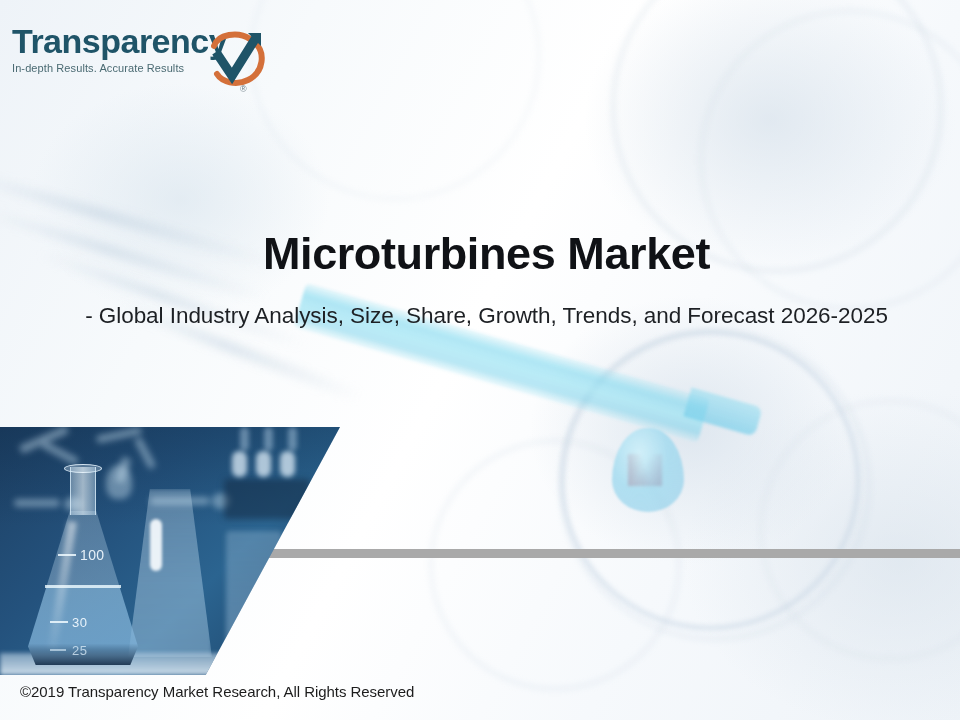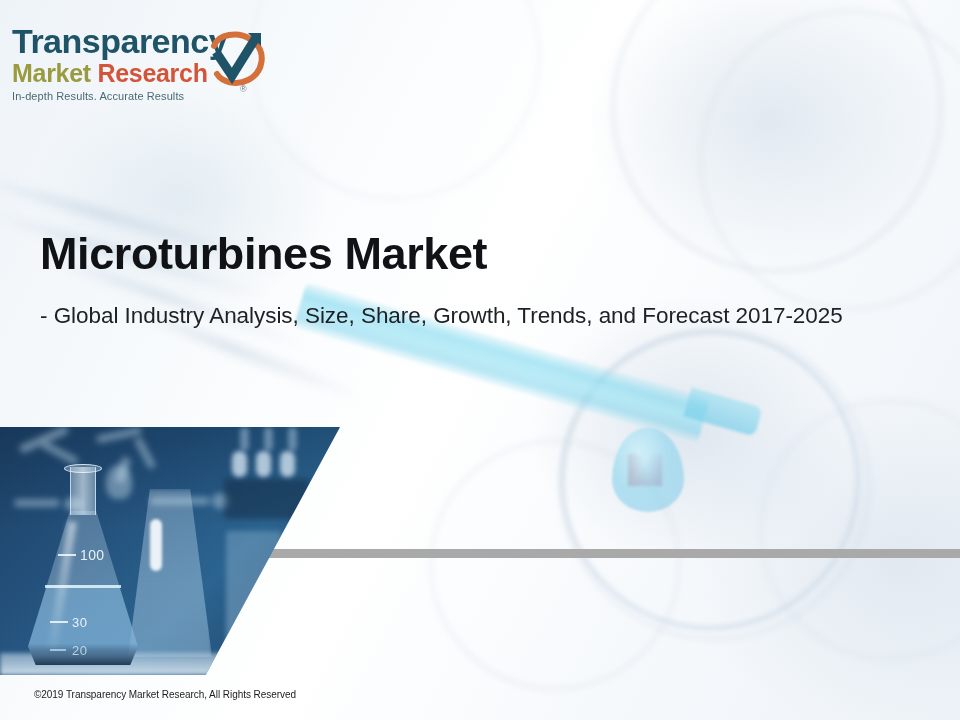--- a/index.html
+++ b/index.html
@@ -125,21 +125,21 @@
   .reg-mark {
     position:absolute; left:228px; top:60px;
     font-size:9px; color:#6c7c86;
   }
 
   
   .title-block {
     position:absolute;
     left:40px; top:228px;
     width:893px;
-    text-align:left;
+    text-align:center;
   }
   .main-title {
     font-size:45px;
     font-weight:bold;
     color:#101216;
     letter-spacing:-0.4px;
     line-height:1.15;
     white-space:nowrap;
   }
   .subtitle {
@@ -295,22 +295,22 @@
   .tick.k3 { left:22px; top:182px; width:16px; background:rgba(220,238,250,.6); }
   .bench {
     position:absolute; left:0; bottom:0; width:100%; height:22px;
     background:linear-gradient(180deg, rgba(206,226,242,.5), rgba(232,243,251,.85));
     filter:blur(2px);
   }
 
   
   .footer {
     position:absolute;
-    left:34px; bottom:20px;
-    font-size:10px;
+    left:20px; bottom:20px;
+    font-size:15px;
     color:#1c1c1c;
     letter-spacing:-0.05px;
     white-space:nowrap;
     text-align:center;
   }
 </style>
 </head>
 <body>
 
 <div id="slide">
@@ -340,30 +340,27 @@
     <span class="logo-mark">
       <svg viewBox="0 0 62 62" width="62" height="62" aria-hidden="true">
         <path d="M6 16 C10 4, 30 1, 42 9" fill="none" stroke="#d4703a" stroke-width="6" stroke-linecap="round"></path>
         <path d="M46 12 C58 22, 56 42, 40 50 C28 56, 14 52, 9 44" fill="none" stroke="#d4703a" stroke-width="6" stroke-linecap="round"></path>
         <path d="M8 22 L24 46 L49 6" fill="none" stroke="#1f5468" stroke-width="9" stroke-linejoin="miter" stroke-linecap="butt"></path>
         <path d="M40 3 L53 3 L53 16 Z" fill="#1f5468"></path>
       </svg>
     </span>
     <span class="reg-mark">®</span>
 
-    <div class="logo-row2">
-      <span class="logo-word" style="color:#9a9a3e;">Market</span><span>&nbsp;</span><span class="logo-word" style="color:#d4543a;">Research</span>
-    </div>
 
     <div class="logo-tag">In-depth Results. Accurate Results</div>
   </div>
 
   <div class="title-block">
     <div class="main-title">Microturbines Market</div>
-    <div class="subtitle">- Global Industry Analysis, Size, Share, Growth, Trends, and Forecast 2017-2025</div>
+    <div class="subtitle">- Global Industry Analysis, Size, Share, Growth, Trends, and Forecast 2026-2025</div>
   </div>
 
   <div class="gray-bar"></div>
 
   <div class="photo-panel">
     <div class="photo-inner">
       <div class="chalk c1"></div>
       <div class="chalk c2"></div>
       <div class="chalk c3"></div>
       <div class="chalk c4"></div>
@@ -392,20 +389,20 @@
         <div class="flask-lip"></div>
         <div class="flask-neck"></div>
         <div class="flask-body"></div>
         <div class="flask-meniscus"></div>
         <div class="flask-shine"></div>
         <div class="tick k1"></div>
         <div class="tick k2"></div>
         <div class="tick k3"></div>
         <div class="grad g100">100</div>
         <div class="grad g50">30</div>
-        <div class="grad g25">20</div>
+        <div class="grad g25">25</div>
       </div>
     </div>
   </div>
 
   <div class="footer">©2019 Transparency Market Research, All Rights Reserved</div>
 
 </div>
 
 </body></html>

